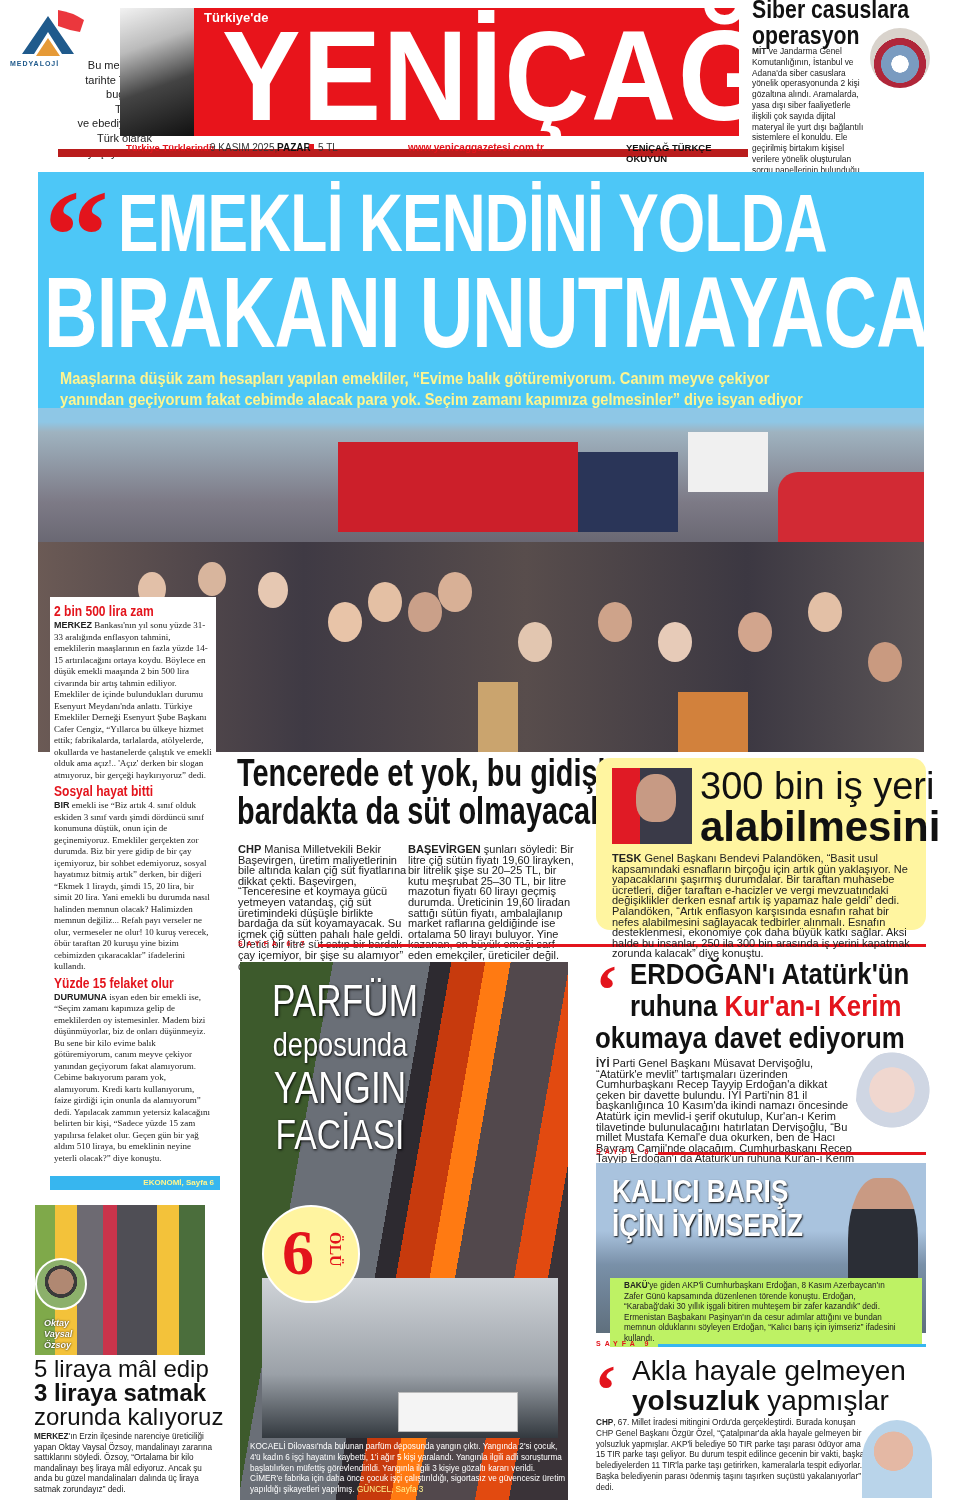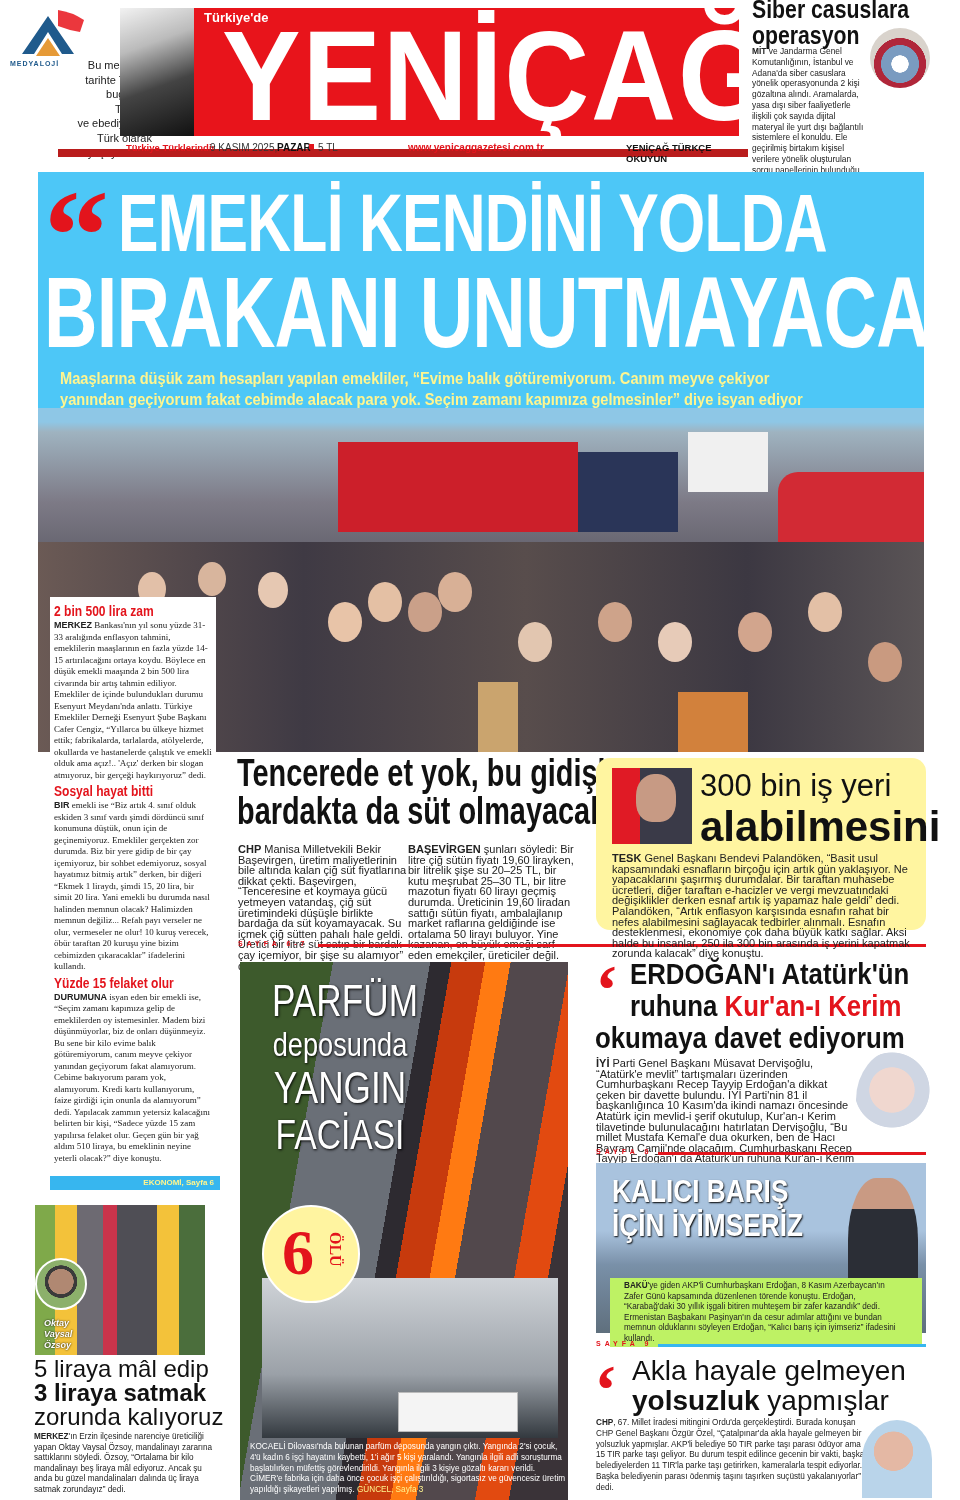--- a/index.html
+++ b/index.html
@@ -39,21 +39,21 @@
 
 #tencere-h{left:237px;top:754px;font-size:38px;line-height:38px;font-weight:700;transform:scaleX(.76);transform-origin:left top;white-space:nowrap}
 .small-col{font-size:11px;line-height:10.6px;color:#222;position:absolute}
 #sayfa67{left:238px;top:942px;width:688px;height:8px}
 .sayfa-label{position:absolute;left:0;top:-2px;font-size:7px;letter-spacing:4px;color:#e3141c;font-weight:700}
 .sayfa-line{position:absolute;top:2px;right:0;height:3px;background:#e3141c}
 
 #tesk-box{left:596px;top:758px;width:330px;height:172px;background:#fff5a0;border-radius:14px}
 #tesk-photo{left:612px;top:768px;width:80px;height:76px;background:linear-gradient(90deg,#e01a25 0 35%,#3a3a48 35%);}
 #tesk-photo .face{position:absolute;left:24px;top:6px;width:40px;height:48px;border-radius:45% 45% 40% 40%;background:#c79a84}
-#tesk-h1{left:700px;top:766px;font-size:31px;line-height:40px;color:#111}
+#tesk-h1{left:700px;top:766px;font-size:38px;line-height:40px;color:#111}
 #tesk-h2{left:700px;top:806px;font-size:42px;line-height:42px;font-weight:700;color:#111}
 
 #fire{left:240px;top:962px;width:328px;height:538px;background:linear-gradient(100deg,#3d5a2c 0 22%,#6a6f77 22% 45%,#2d2a30 45% 50%,#c73a0d 50% 58%,#ff7a12 58% 64%,#52484c 64% 78%,#e24a10 78% 86%,#3a3338 86%);overflow:hidden}
 #fire-bottom{left:262px;top:1278px;width:296px;height:160px;background:linear-gradient(180deg,#cfd3d8,#9ba1a8 60%,#33393f)}
 #ambulance{left:398px;top:1392px;width:120px;height:40px;background:#f4f4f4;border:1px solid #bbb}
 #fire-h{left:255px;top:978px;color:#fff;font-weight:400;text-align:center;width:170px;text-shadow:1px 1px 3px #000}
 #fire-h div{transform:scaleX(.8);transform-origin:center top}
 #olu-badge{left:262px;top:1205px;width:98px;height:98px;border-radius:50%;background:#fff4a0;border:2px solid #fff}
 #olu-num{left:282px;top:1218px;font-size:64px;line-height:70px;color:#e3141c;font-family:"Liberation Serif",serif;font-weight:700}
 #olu-word{left:326px;top:1232px;font-size:16px;color:#e3141c;font-family:"Liberation Serif",serif;font-weight:700;writing-mode:vertical-rl}

